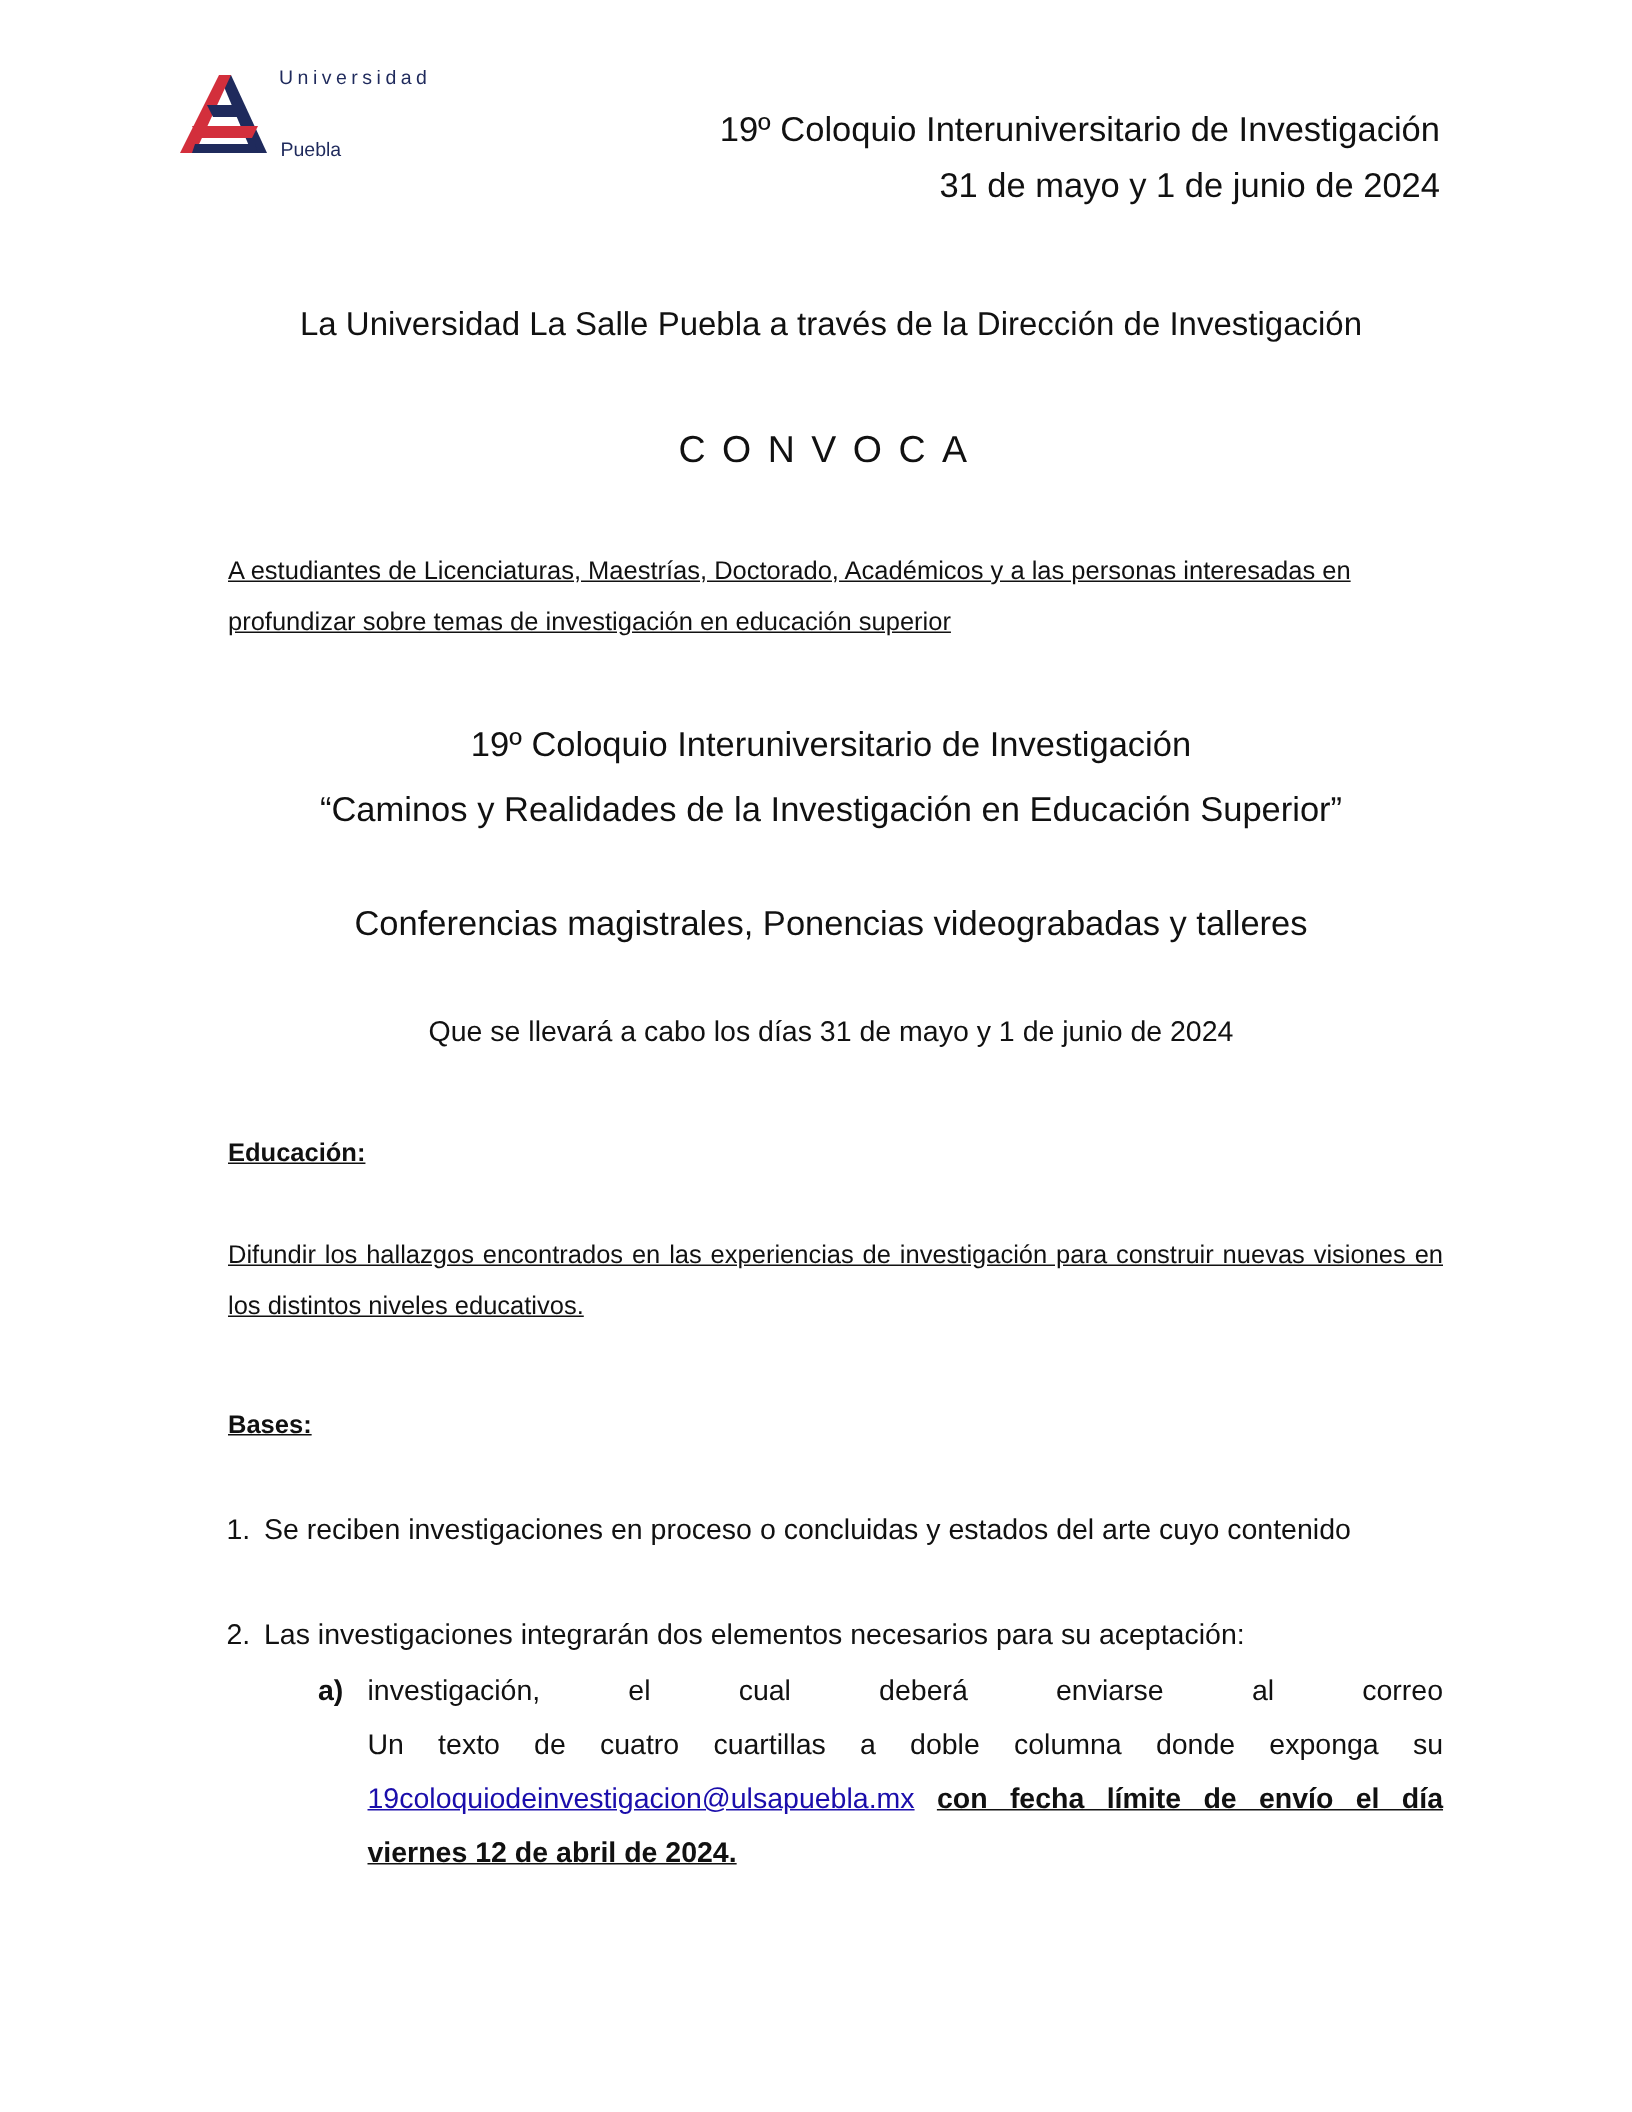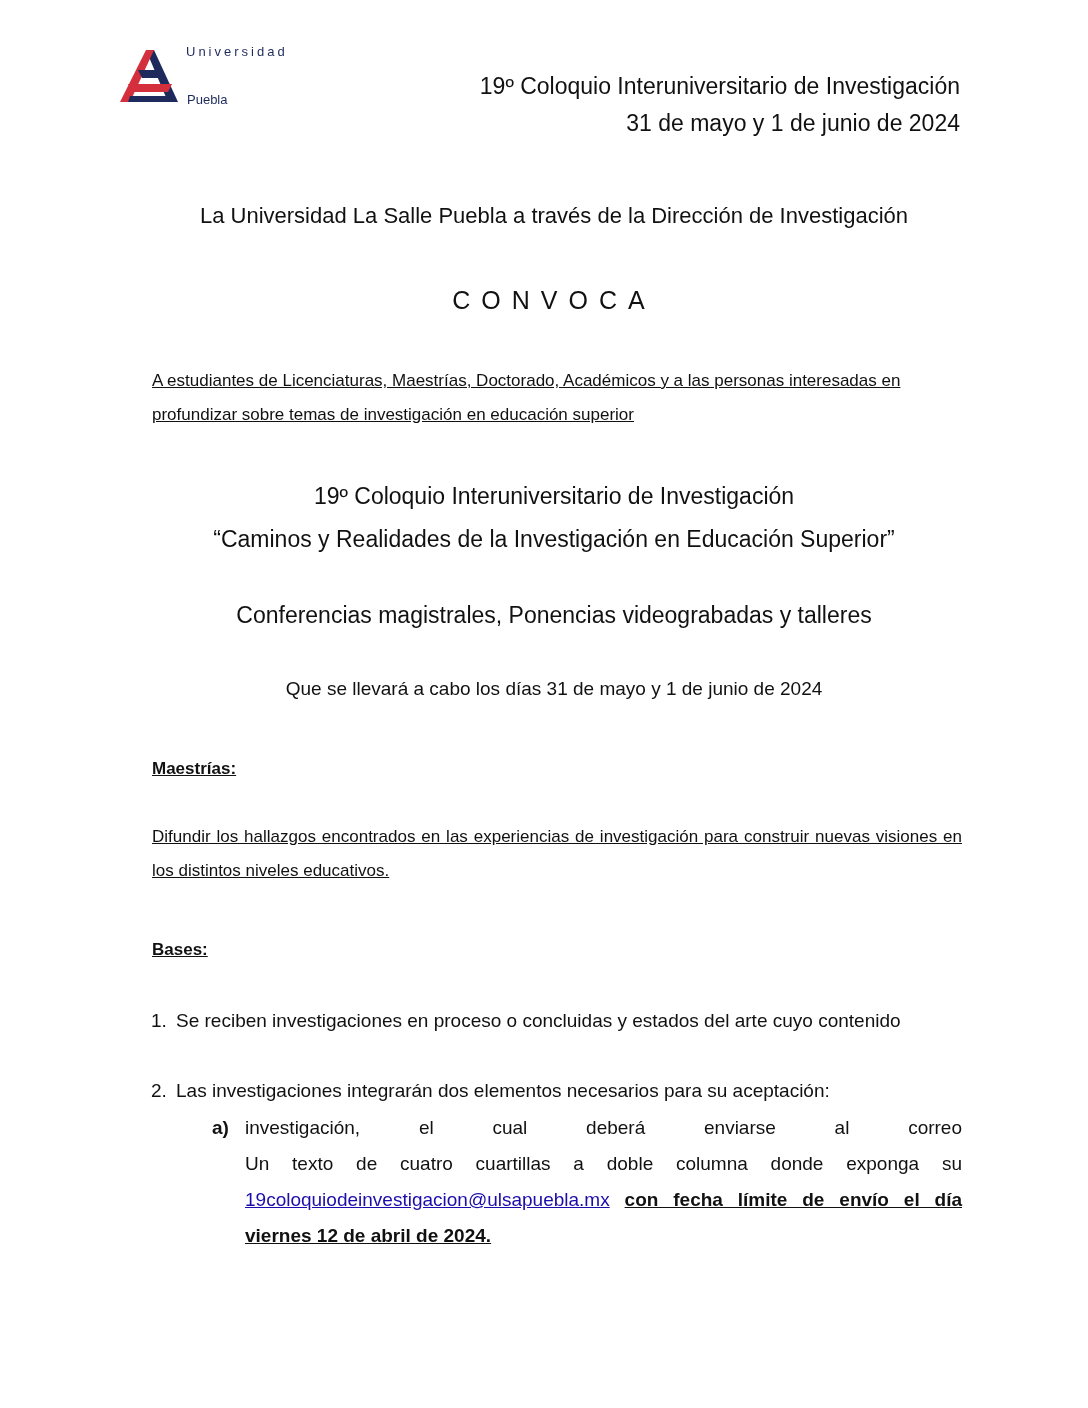--- a/index.html
+++ b/index.html
@@ -65,21 +65,21 @@
   <div class="p intro">A estudiantes de Licenciaturas, Maestrías, Doctorado, Académicos y a las personas interesadas en profundizar sobre temas de investigación en educación superior</div>
 
   <div class="center title2">
     <div>19º Coloquio Interuniversitario de Investigación</div>
     <div>“Caminos y Realidades de la Investigación en Educación Superior”</div>
   </div>
 
   <div class="center conf">Conferencias magistrales, Ponencias videograbadas y talleres</div>
   <div class="center fecha">Que se llevará a cabo los días 31 de mayo y 1 de junio de 2024</div>
 
-  <div class="p prop bold">Maestrías:</div>
+  <div class="p prop bold">Educación:</div>
   <div class="p dif">Difundir los hallazgos encontrados en las experiencias de investigación para construir nuevas visiones en los distintos niveles educativos.</div>
 
   <div class="p bases bold">Bases:</div>
 
   <div class="ol li1">
     <div><span class="num">1.</span><span>Se reciben investigaciones en proceso o concluidas y estados del arte cuyo contenido</span></div>
   </div>
   <div class="ol li2">
     <span class="num">2.</span><span>Las investigaciones integrarán dos elementos necesarios para su aceptación:</span>
   </div>

